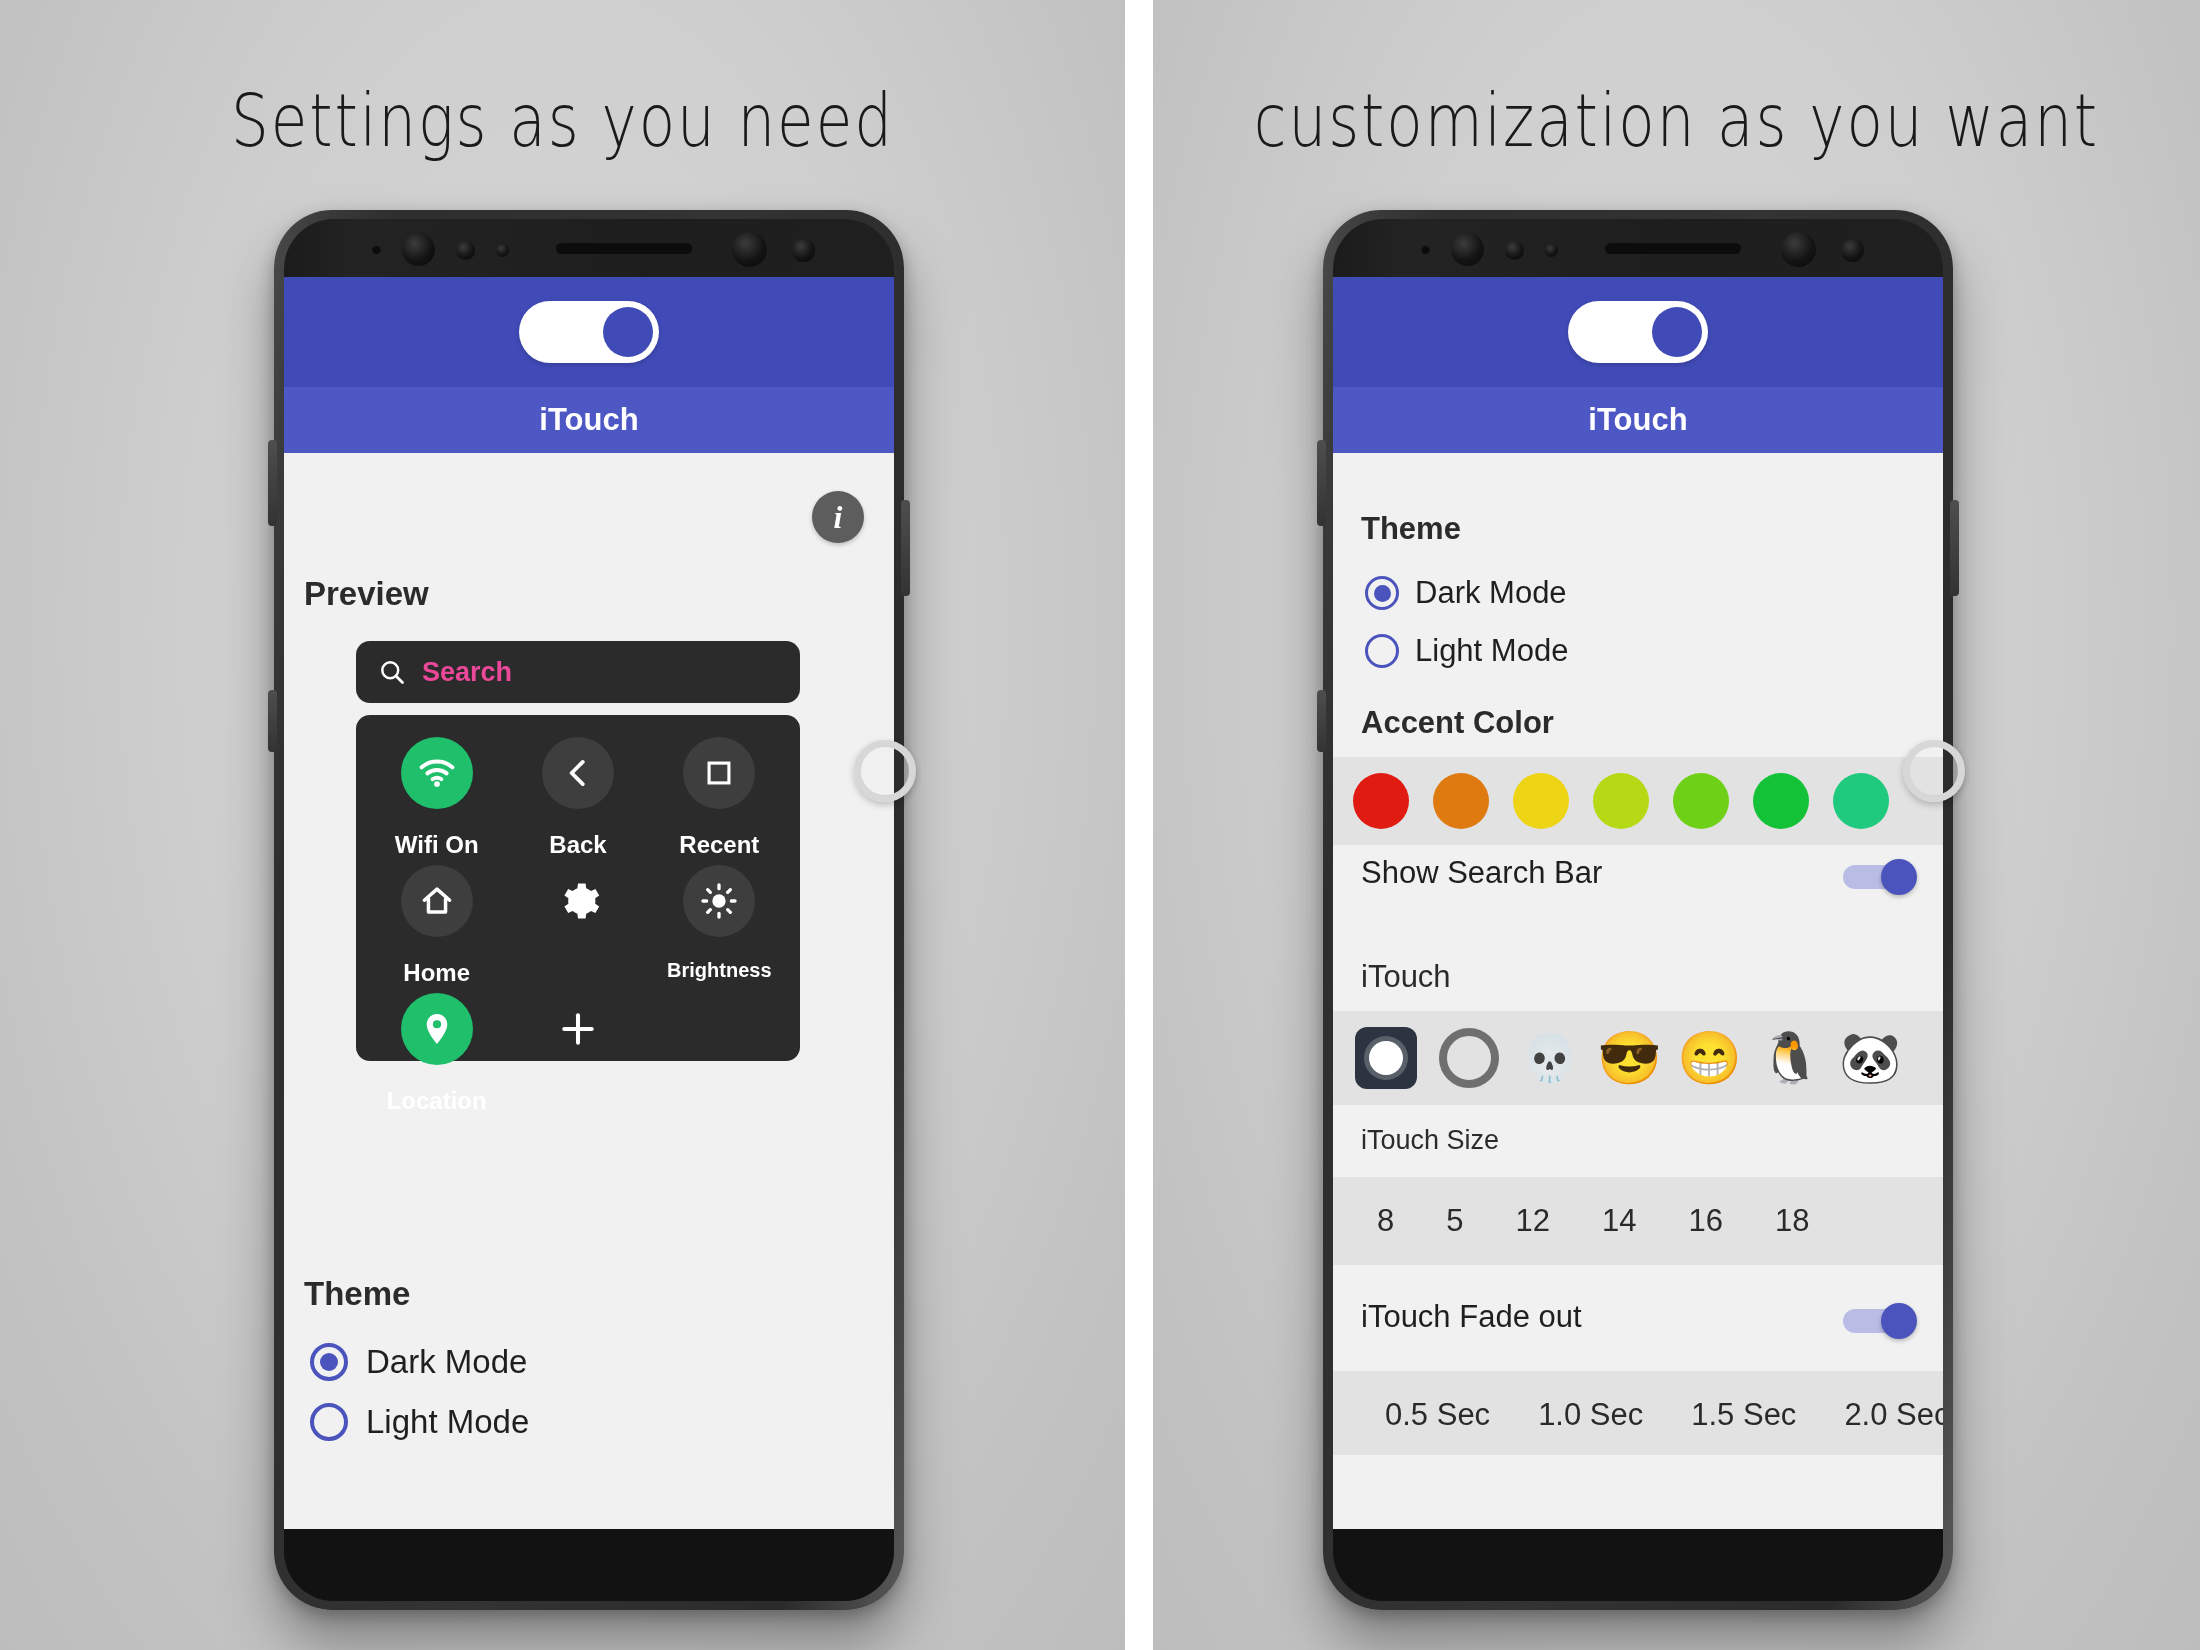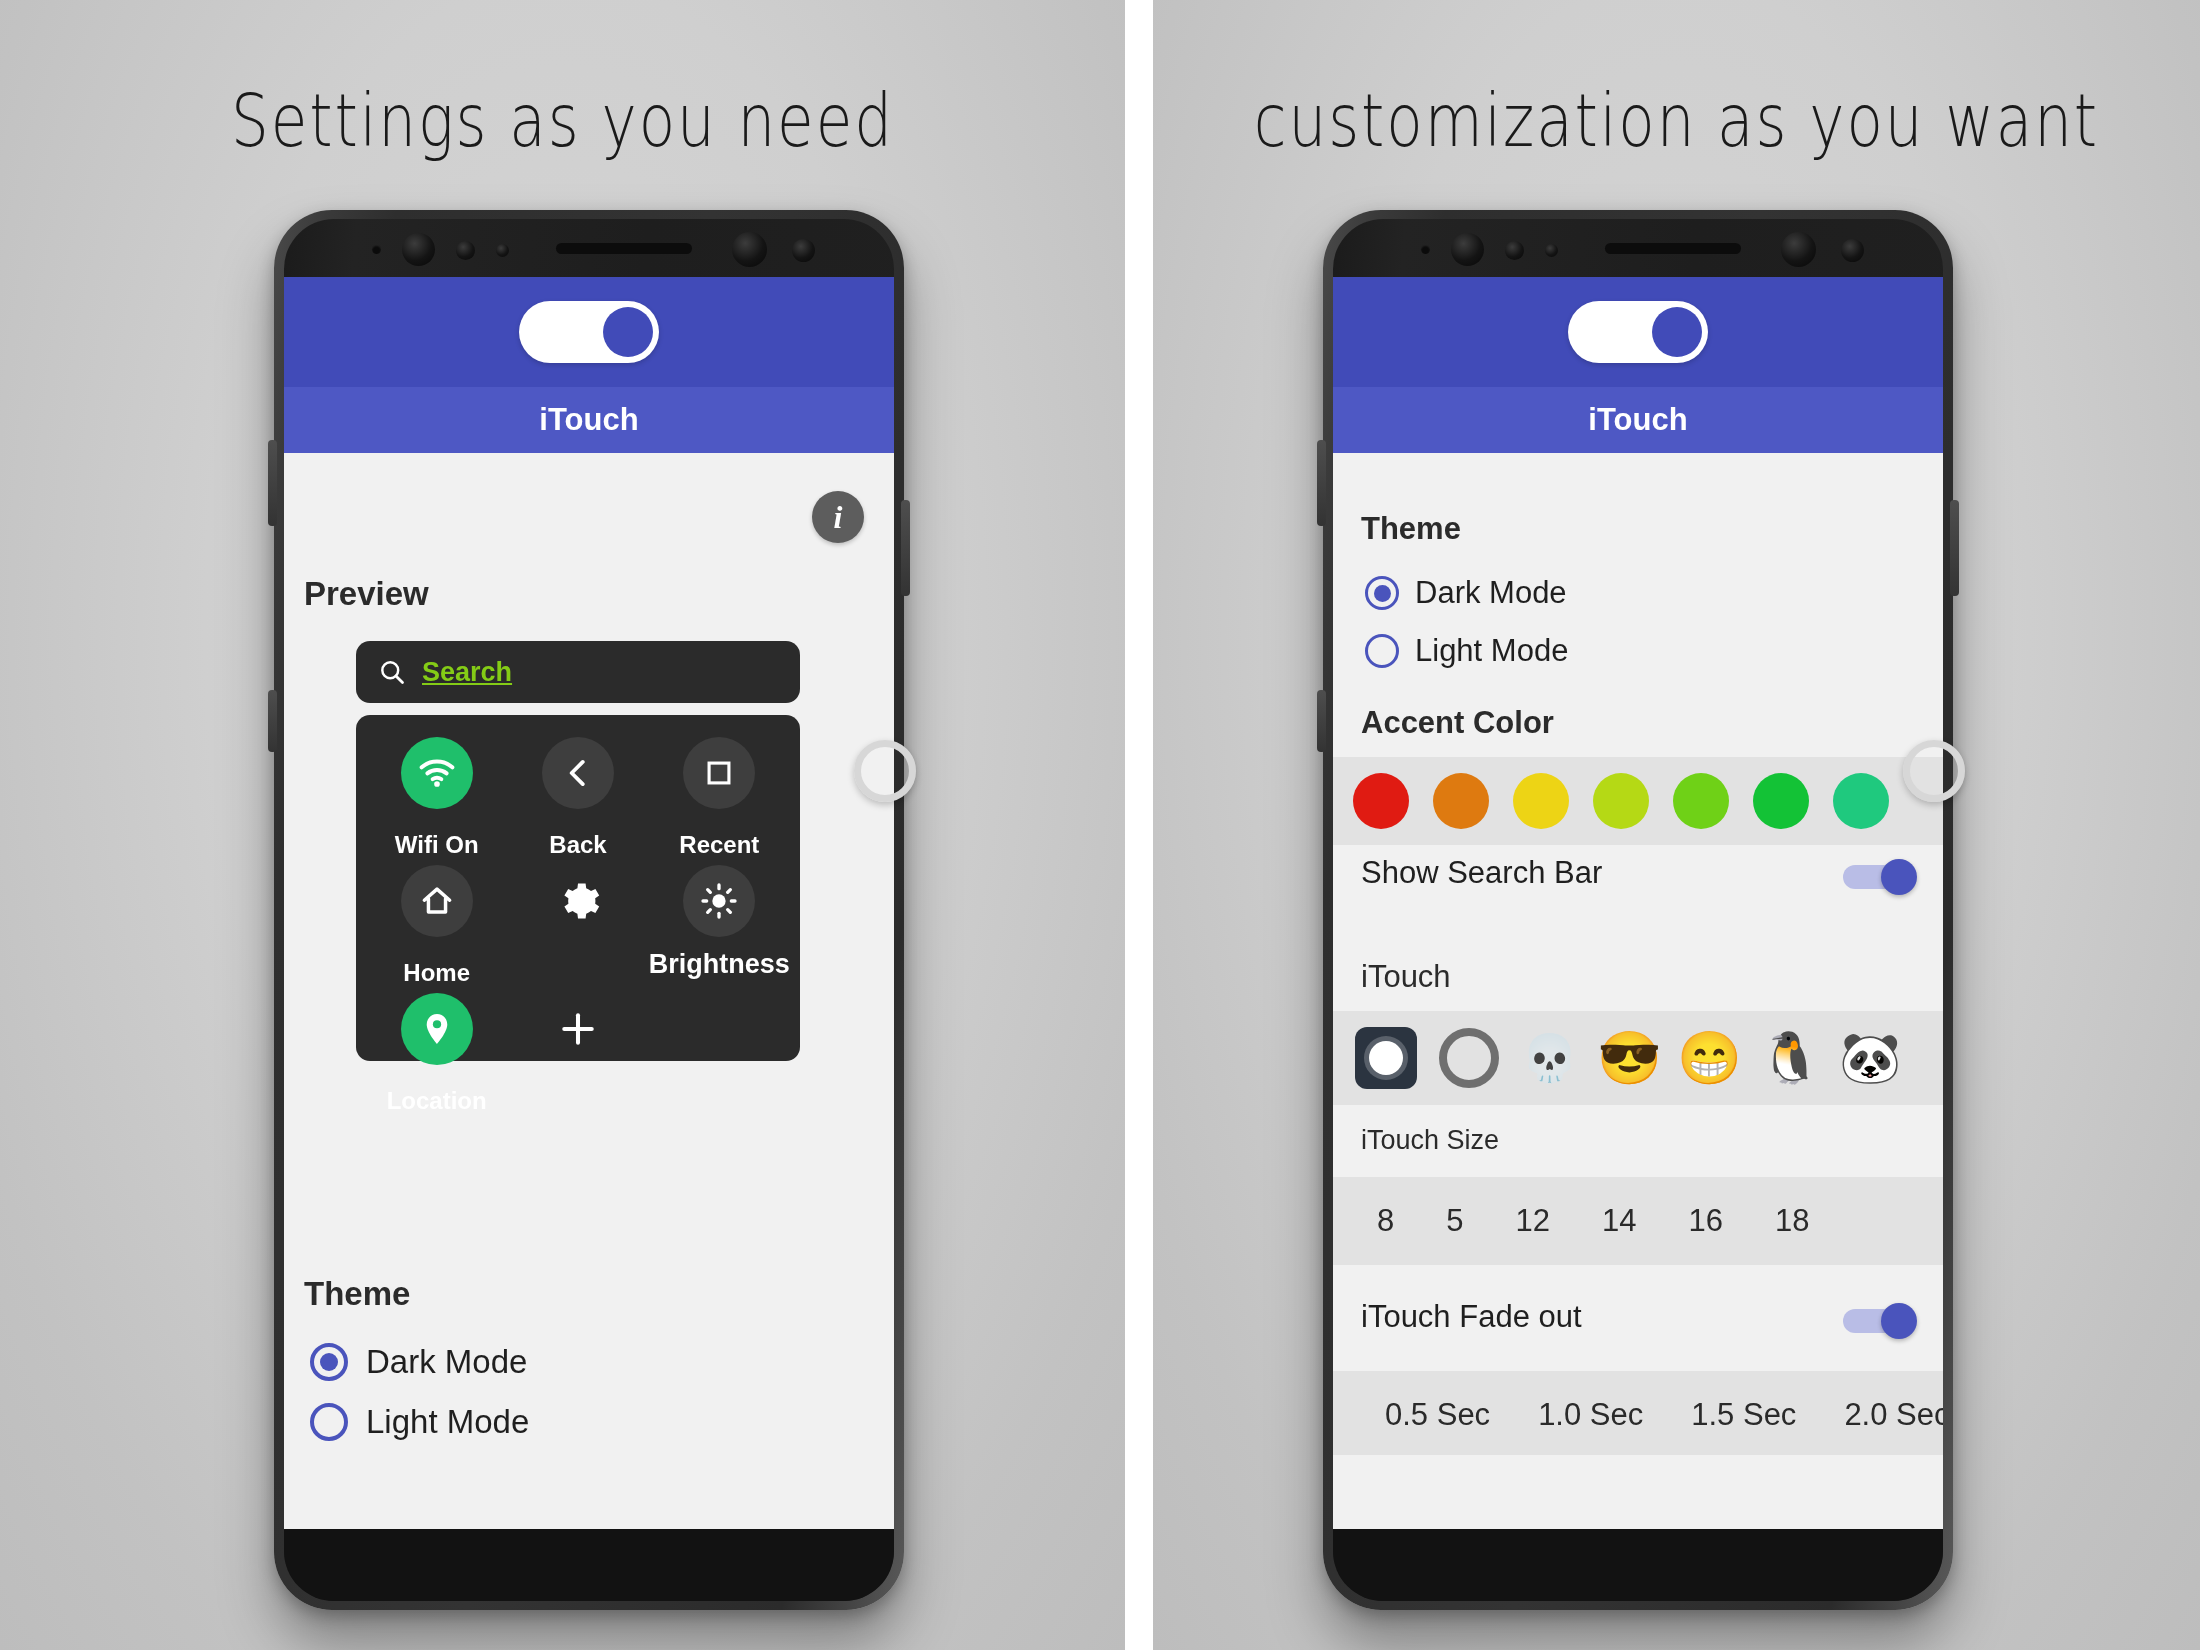--- a/index.html
+++ b/index.html
@@ -96,22 +96,21 @@
     font-style: italic; font-weight:700; font-family:"Liberation Serif", serif;
     box-shadow: 0 2px 4px rgba(0,0,0,0.22);
   }
 
   .section-label { color:#2b2b2b; font-weight:700; }
   .row-label { color:#1f1f1f; }
 
   
   .preview-search {
     background:#2b2b2b; border-radius:14px; display:flex; align-items:center; gap:16px;
-    color:#84cc16;
-    text-decoration:underline;
+    color:#ec4899;
   }
   .preview-grid {
     background:#2b2b2b; border-radius:14px;
     display:grid; grid-template-columns: repeat(3, 1fr);
   }
   .tile { display:flex; flex-direction:column; align-items:center; justify-content:flex-start;gap:12px; }
   .tile-circle { border-radius:50%; display:flex; align-items:center; justify-content:center; }
   .tile-circle.gray { background:#3e3e3e; }
   .tile-circle.green { background:#1fbf6b; }
   .tile-circle.none { background:transparent; }
@@ -253,21 +252,21 @@
                         <line x1="12" y1="19.4" x2="12" y2="21.6"></line>
                       <line x1="2.4" y1="12" x2="4.6" y2="12"></line>
                         <line x1="19.4" y1="12" x2="21.6" y2="12"></line>
                       <line x1="5.2" y1="5.2" x2="6.8" y2="6.8"></line>
                         <line x1="17.2" y1="17.2" x2="18.8" y2="18.8"></line>
                       <line x1="18.8" y1="5.2" x2="17.2" y2="6.8"></line>
                         <line x1="6.8" y1="17.2" x2="5.2" y2="18.8"></line>
                     </g>
                   </svg>
                 </div>
-                <div class="tile-label" style="margin-top:0; font-size:27px;">Brightness</div>
+                <div class="tile-label" style="margin-top:10px; font-size:20px;">Brightness</div>
               </div>
 
 
               <div class="tile" style="margin-top:6px;">
                 <div class="tile-circle green" style="width:72px;height:72px;">
                   <svg width="38" height="38" viewBox="0 0 24 24">
                     <path fill="#fff" d="M12 2.6c-3.6 0-6.5 2.9-6.5 6.5 0 4.9 6.5 12.3 6.5 12.3s6.5-7.4 6.5-12.3c0-3.6-2.9-6.5-6.5-6.5z"></path>
                     <circle cx="12" cy="9" r="2.6" fill="#1fbf6b"></circle>
                   </svg>
                 </div>

